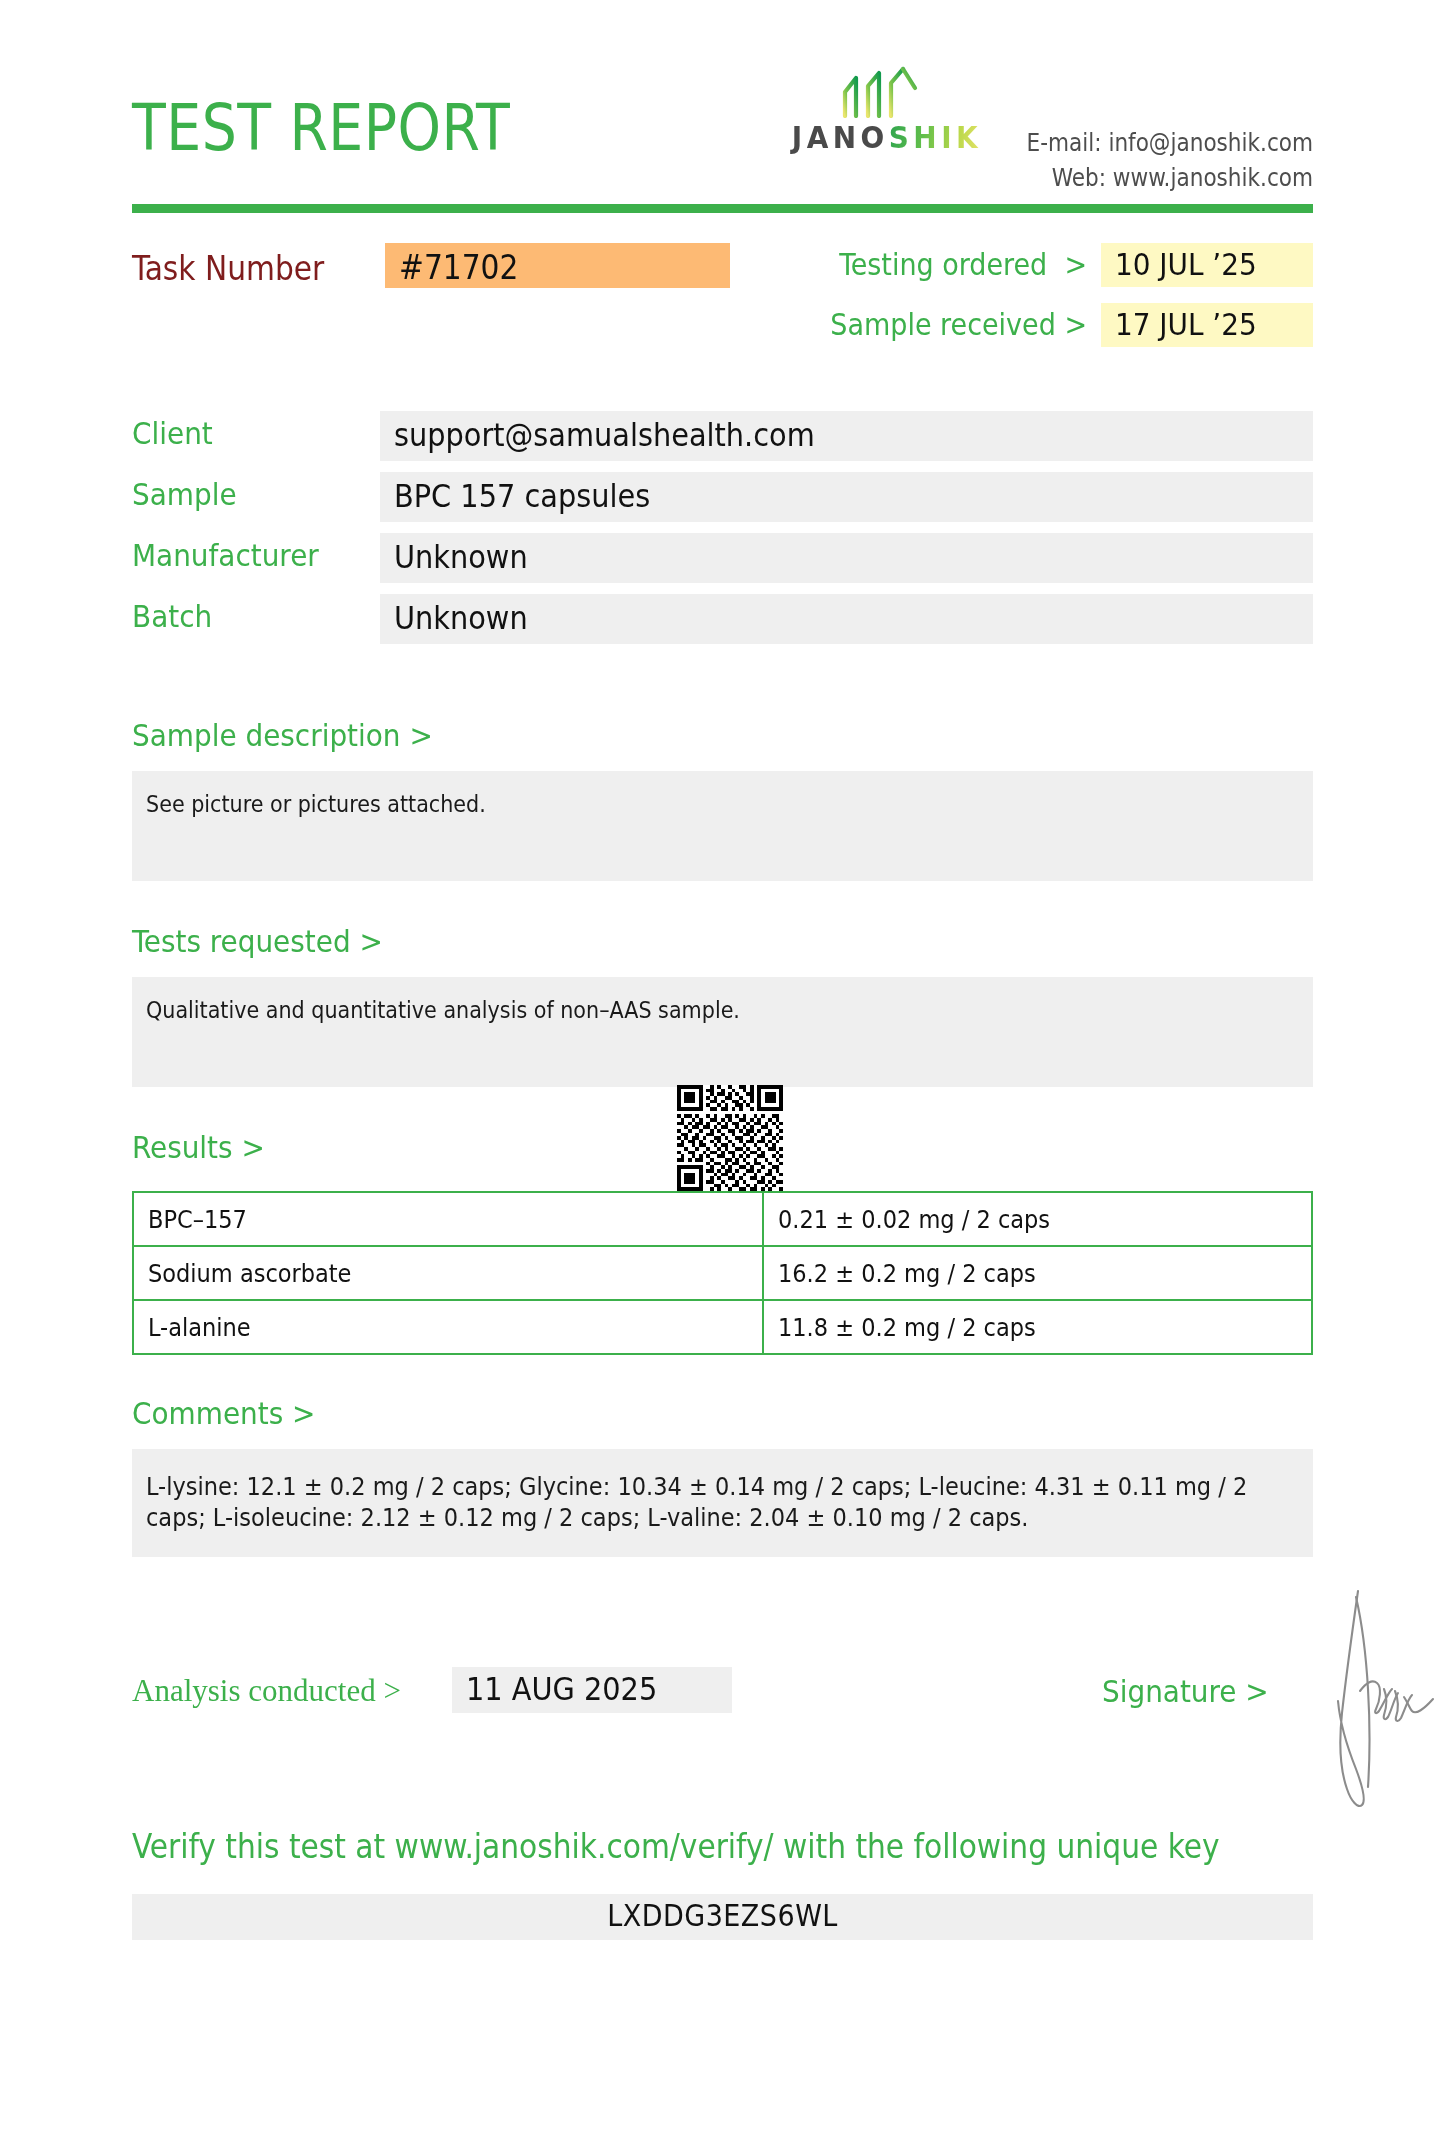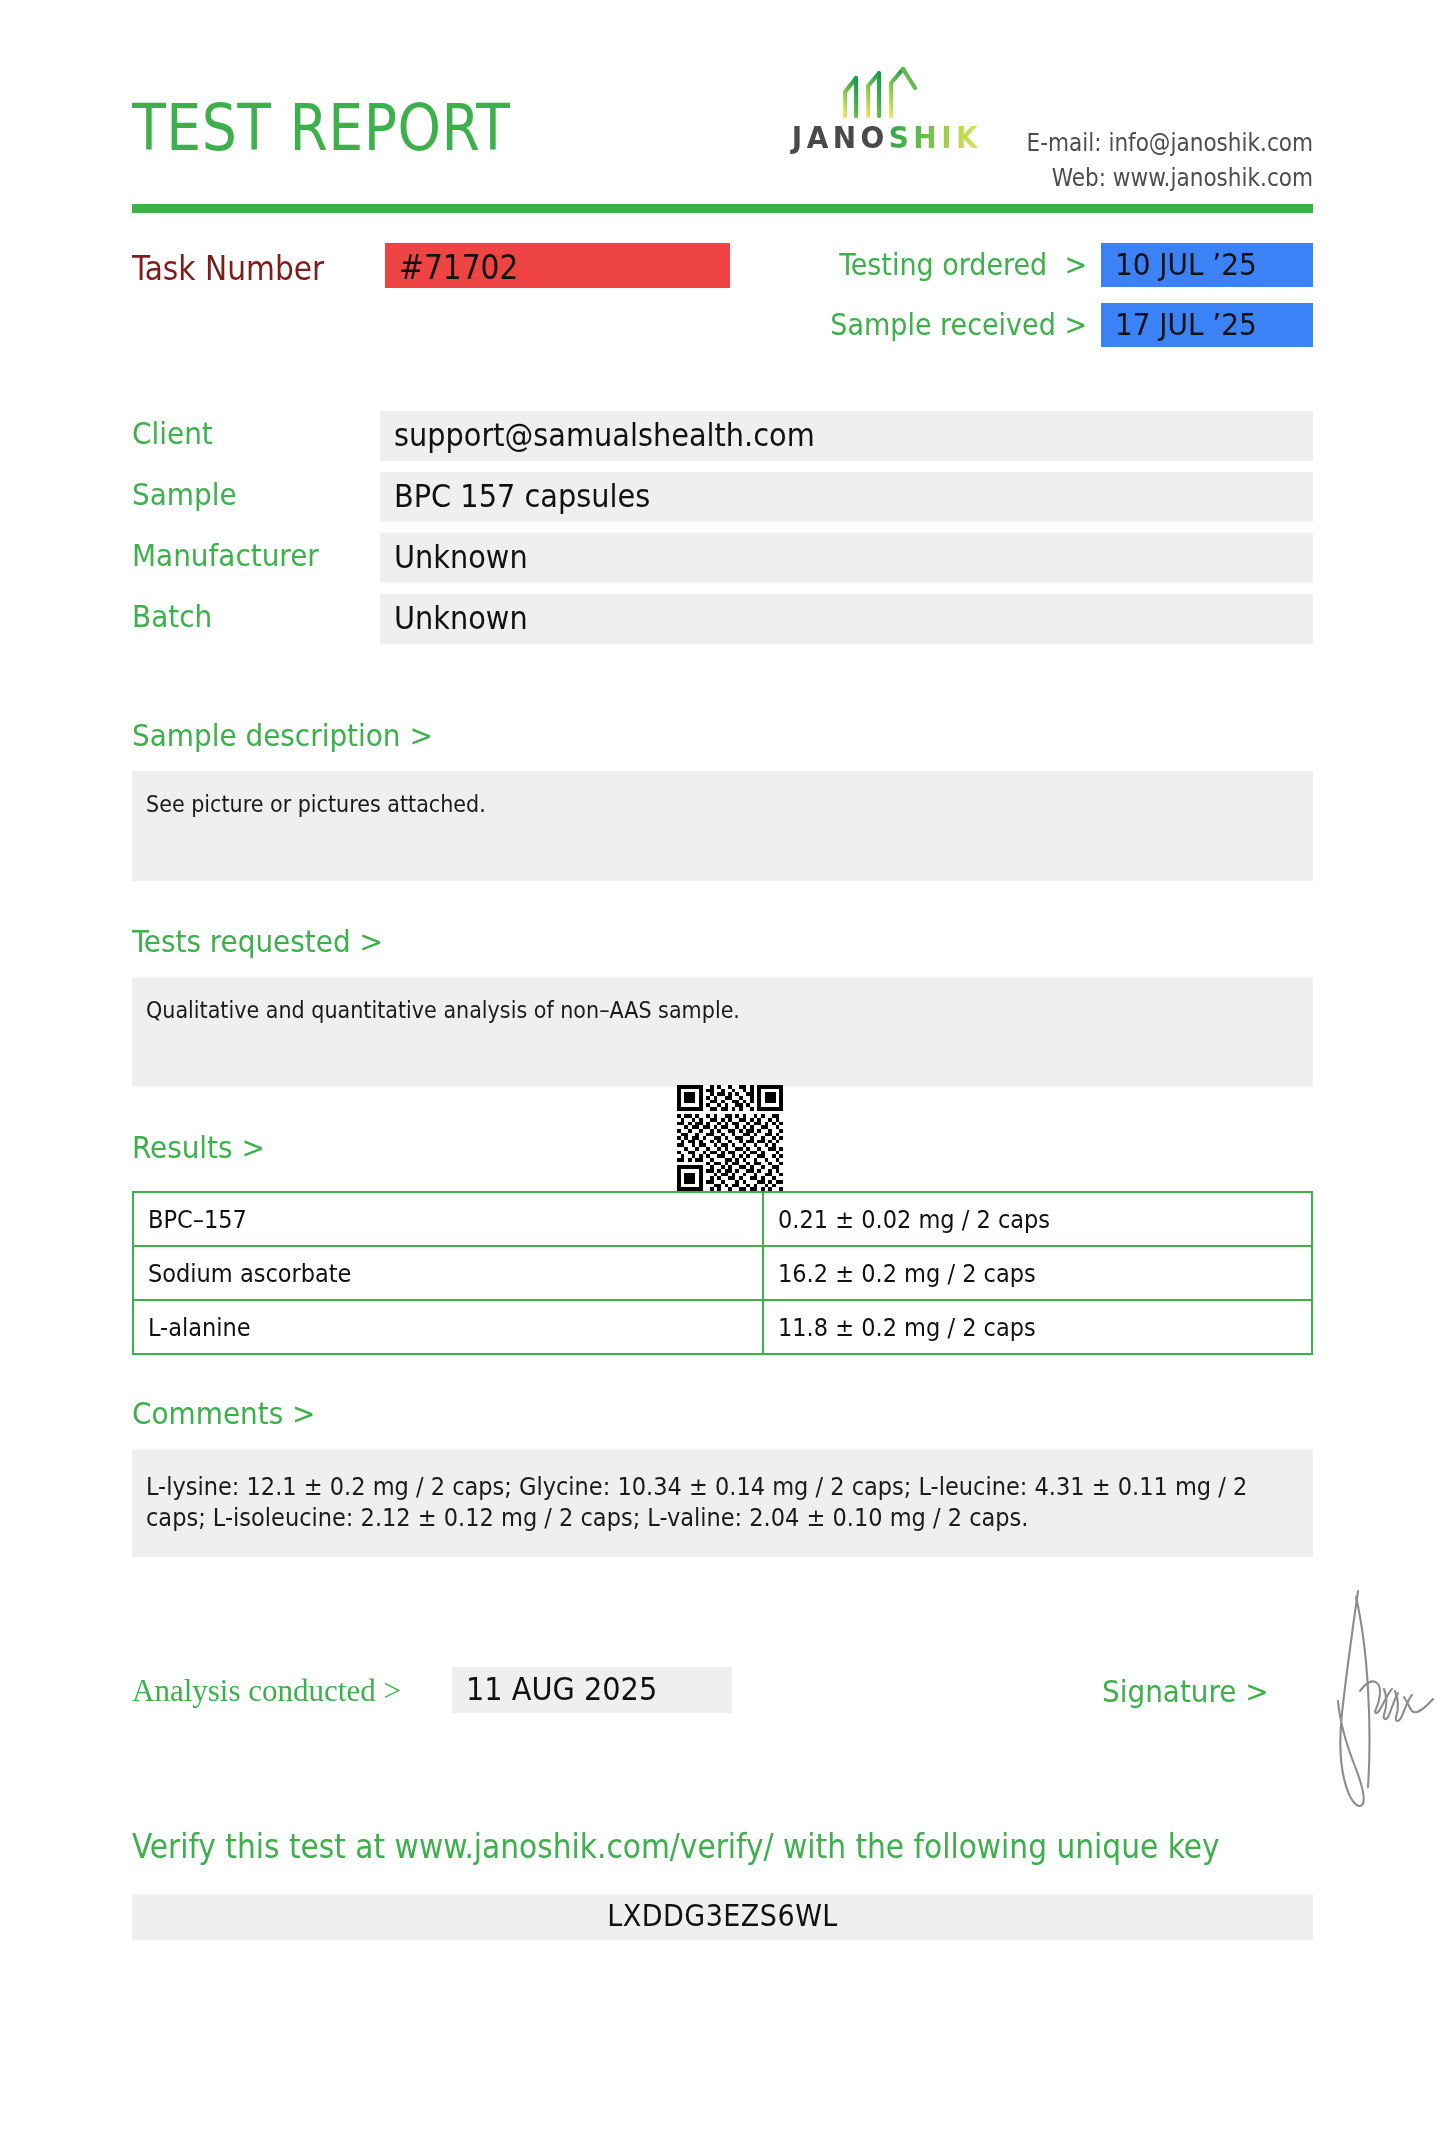--- a/index.html
+++ b/index.html
@@ -95,21 +95,21 @@
     font-size: 33px;
     color: #7f1d1d;
     white-space: nowrap;
   }
   .task-value {
     position: absolute;
     left: 253px;
     top: 0;
     width: 345px;
     height: 45px;
-    background: #ef4444;
+    background: #fdba74;
     font-size: 33px;
     color: #111;
     padding: 4px 14px 0 14px;
     box-sizing: border-box;
     line-height: 42px;
     white-space: nowrap;
   }
   .date-line {
     position: absolute;
     right: 0;
@@ -123,21 +123,21 @@
     font-size: 30px;
     color: #3cb04b;
     white-space: nowrap;
     line-height: 44px;
     padding-right: 14px;
   }
   .date-value {
     width: 212px;
     height: 44px;
     box-sizing: border-box;
-    background: #3b82f6;
+    background: #fef9c3;
     font-size: 31px;
     color: #111;
     line-height: 42px;
     padding-left: 14px;
     white-space: nowrap;
   }
 
   
   .info-block { margin-top: 50px; }
   .info-row {

